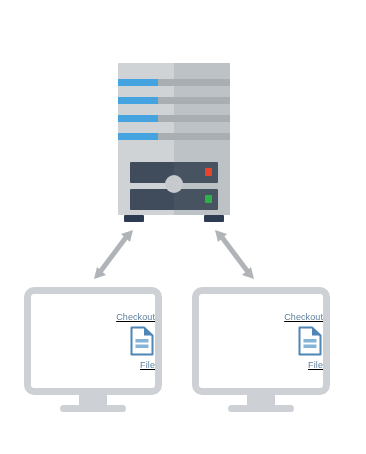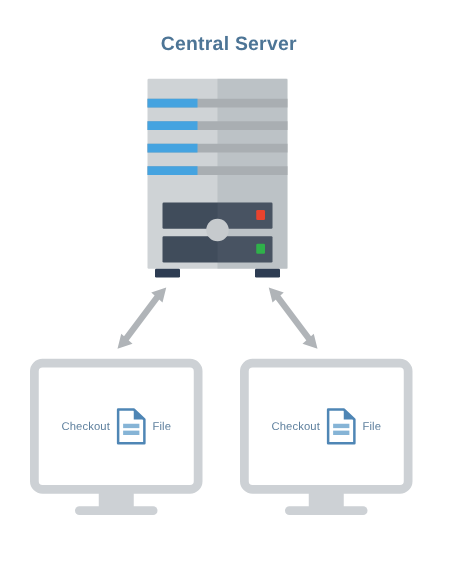--- a/index.html
+++ b/index.html
@@ -147,23 +147,25 @@
     height: 108px;
     box-sizing: border-box;
     border: 7px solid #cdd1d5;
     border-radius: 10px;
     background: #ffffff;
   }
   .screen-inner {
     position: absolute;
     inset: 0;
     display: flex;
-    align-items: center;
+    flex-direction: column;
+    align-items: flex-end;
     justify-content: center;
     gap: 4px;
+    text-decoration: underline;
   }
   .screen-label {
     font-size: 9px;
     color: #5d7f9d;
     letter-spacing: 0.1px;
     user-select: none;
   }
   .doc-icon {
     width: 26px;
     height: 30px;
@@ -185,21 +187,20 @@
     height: 7px;
     background: #cdd1d5;
     border-radius: 4px;
   }
 </style>
 </head>
 <body>
 
 <div id="diagram">
 
-  <div class="title">Central Server</div>
 
   <div class="server">
     <div class="server-body"></div>
     <div class="server-shade"></div>
 
     <div class="slot" style="top:16px;">
       <div class="slot-blue"></div>
     </div>
 
     <div class="slot" style="top:34px;">

